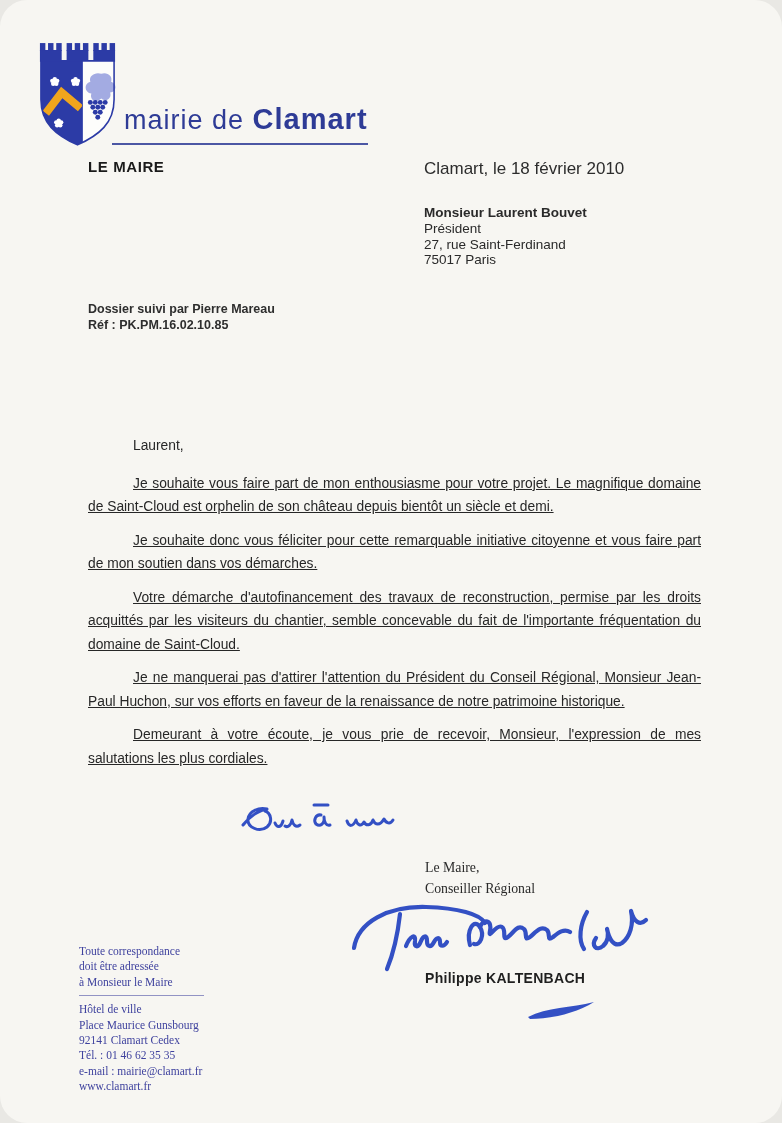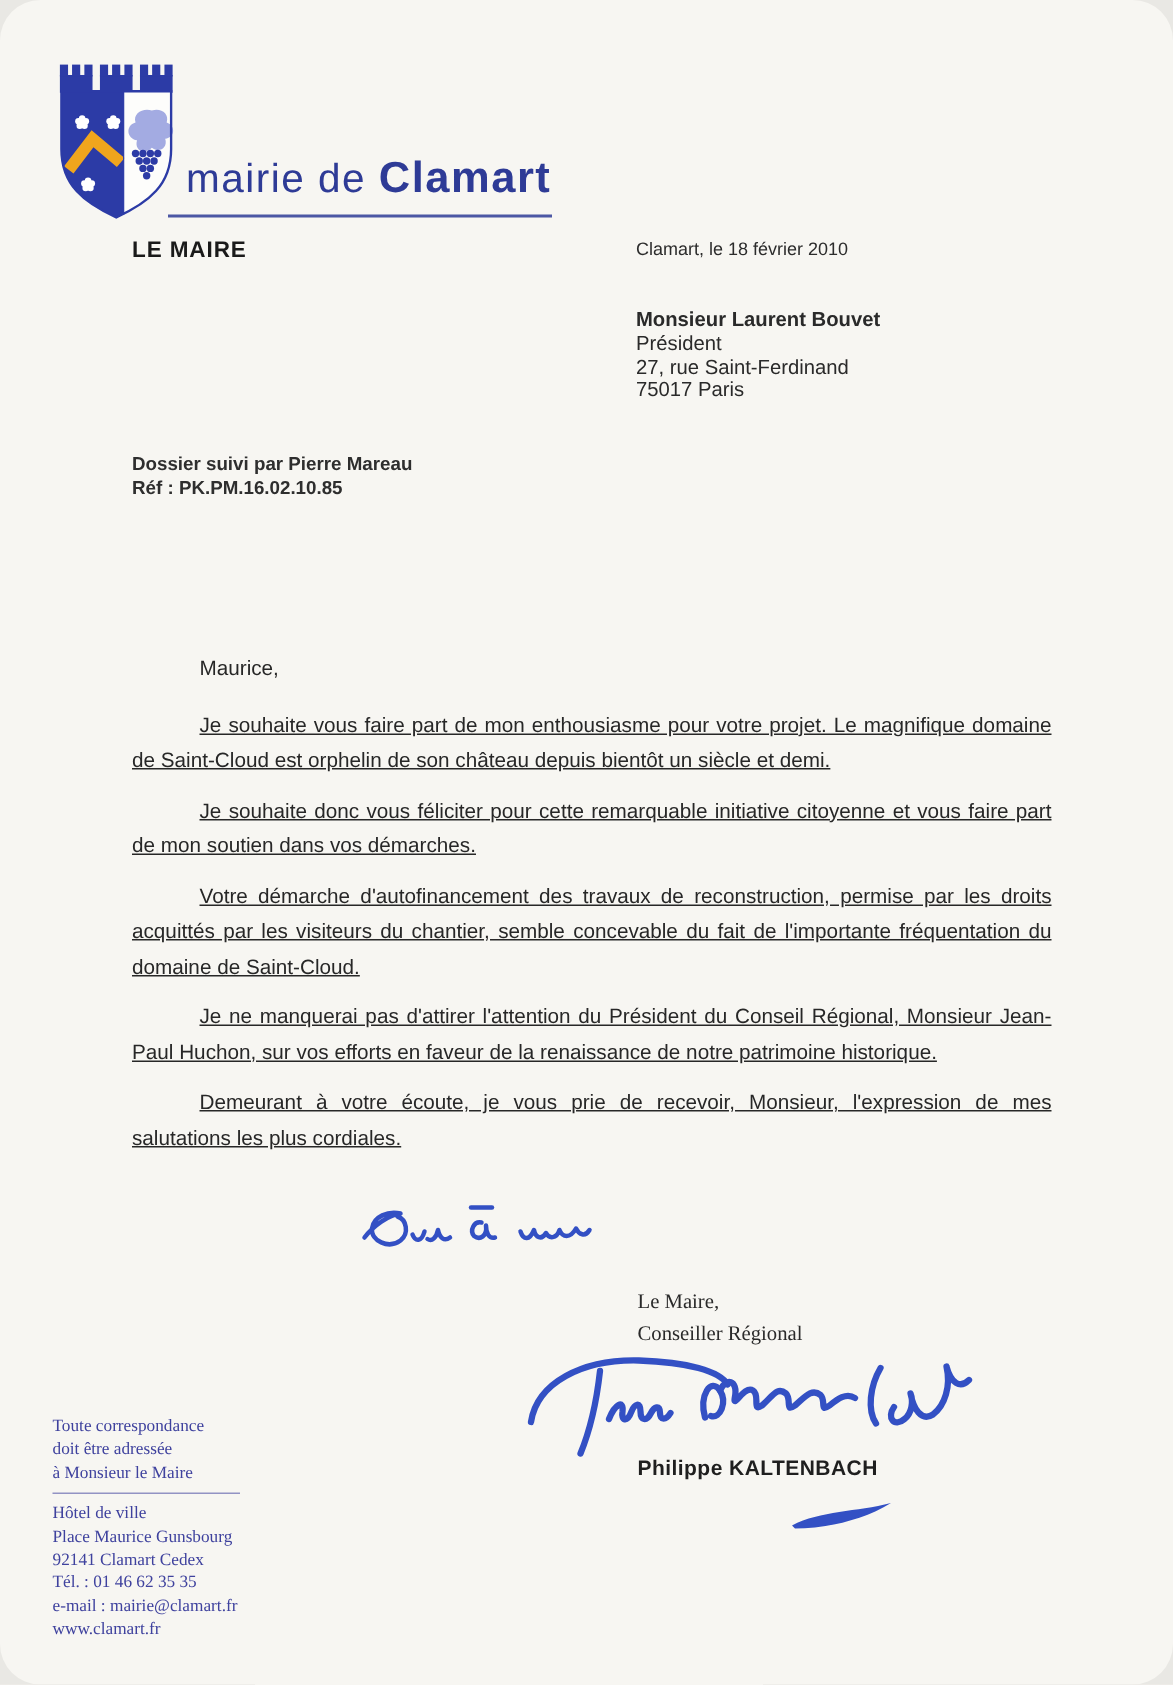--- a/index.html
+++ b/index.html
@@ -23,21 +23,21 @@
   .wordmark .city{font-weight:700;font-size:29px;}
   .wordmark-rule{
     position:absolute;left:112px;top:143px;width:256px;height:2px;
   }
   .sender-title{
     position:absolute;left:88px;top:158px;
     font-size:15px;font-weight:700;letter-spacing:.6px;color:#1a1a1a;
   }
   .dateline{
     position:absolute;left:424px;top:159px;
-    font-size:12px;color:#2c2c2c;
+    font-size:17px;color:#2c2c2c;
   }
   
   .recipient{
     position:absolute;left:424px;top:205px;
     font-size:13.5px;line-height:15.8px;color:#2a2a2a;
   }
   .recipient .name{font-weight:700;}
   
   .refblock{
     position:absolute;left:88px;top:301px;
@@ -172,21 +172,21 @@
     <div>27, rue Saint-Ferdinand</div>
     <div>75017 Paris</div>
   </div>
 
   <div class="refblock">
     <div>Dossier suivi par Pierre Mareau</div>
     <div>Réf : PK.PM.16.02.10.85</div>
   </div>
 
   <div class="letter-body">
-    <p class="salutation">Maurice,</p>
+    <p class="salutation">Laurent,</p>
     <p class="para">Je souhaite vous faire part de mon enthousiasme pour votre projet. Le magnifique domaine de Saint-Cloud est orphelin de son château depuis bientôt un siècle et demi.</p>
     <p class="para">Je souhaite donc vous féliciter pour cette remarquable initiative citoyenne et vous faire part de mon soutien dans vos démarches.</p>
     <p class="para">Votre démarche d'autofinancement des travaux de reconstruction, permise par les droits acquittés par les visiteurs du chantier, semble concevable du fait de l'importante fréquentation du domaine de Saint-Cloud.</p>
     <p class="para">Je ne manquerai pas d'attirer l'attention du Président du Conseil Régional, Monsieur Jean-Paul Huchon, sur vos efforts en faveur de la renaissance de notre patrimoine historique.</p>
     <p class="para">Demeurant à votre écoute, je vous prie de recevoir, Monsieur, l'expression de mes salutations les plus cordiales.</p>
   </div>
 
   <svg class="note-svg" viewBox="0 0 165 55" role="img" aria-label="Bien à vous">
     <g fill="none" stroke="#3350c4" stroke-width="3" stroke-linecap="round" stroke-linejoin="round">
       <path d="M8,30 C14,22 24,15 32,14 C24,12 14,16 13,24 C12,32 24,38 32,32 C38,27 36,18 30,16"></path>
@@ -214,21 +214,21 @@
       <path d="M252,42 C247,49 252,56 259,50 C264,46 265,38 263,33 C265,43 270,52 278,47 C286,41 290,28 287,15 C290,26 296,30 302,24"></path>
     </g>
   </svg>
 
   <div class="signatory">Philippe KALTENBACH</div>
 
   <svg class="flourish-svg" viewBox="0 0 72 22" aria-hidden="true">
     <path d="M3,16 C22,6 46,7 69,1 C50,13 24,18 5,18 Z" fill="#3350c4"></path>
   </svg>
 
-  <div class="footer" style="color:#3f429e;">
+  <div class="footer" style="color:#3f429e;margin-left:44px;">
     <div>Toute correspondance</div>
     <div>doit être adressée</div>
     <div>à Monsieur le Maire</div>
     <div class="divider" style="background:#3f429e;"></div>
     <div>Hôtel de ville</div>
     <div>Place Maurice Gunsbourg</div>
     <div>92141 Clamart Cedex</div>
     <div>Tél. : 01 46 62 35 35</div>
     <div>e-mail : mairie@clamart.fr</div>
     <div>www.clamart.fr</div>

